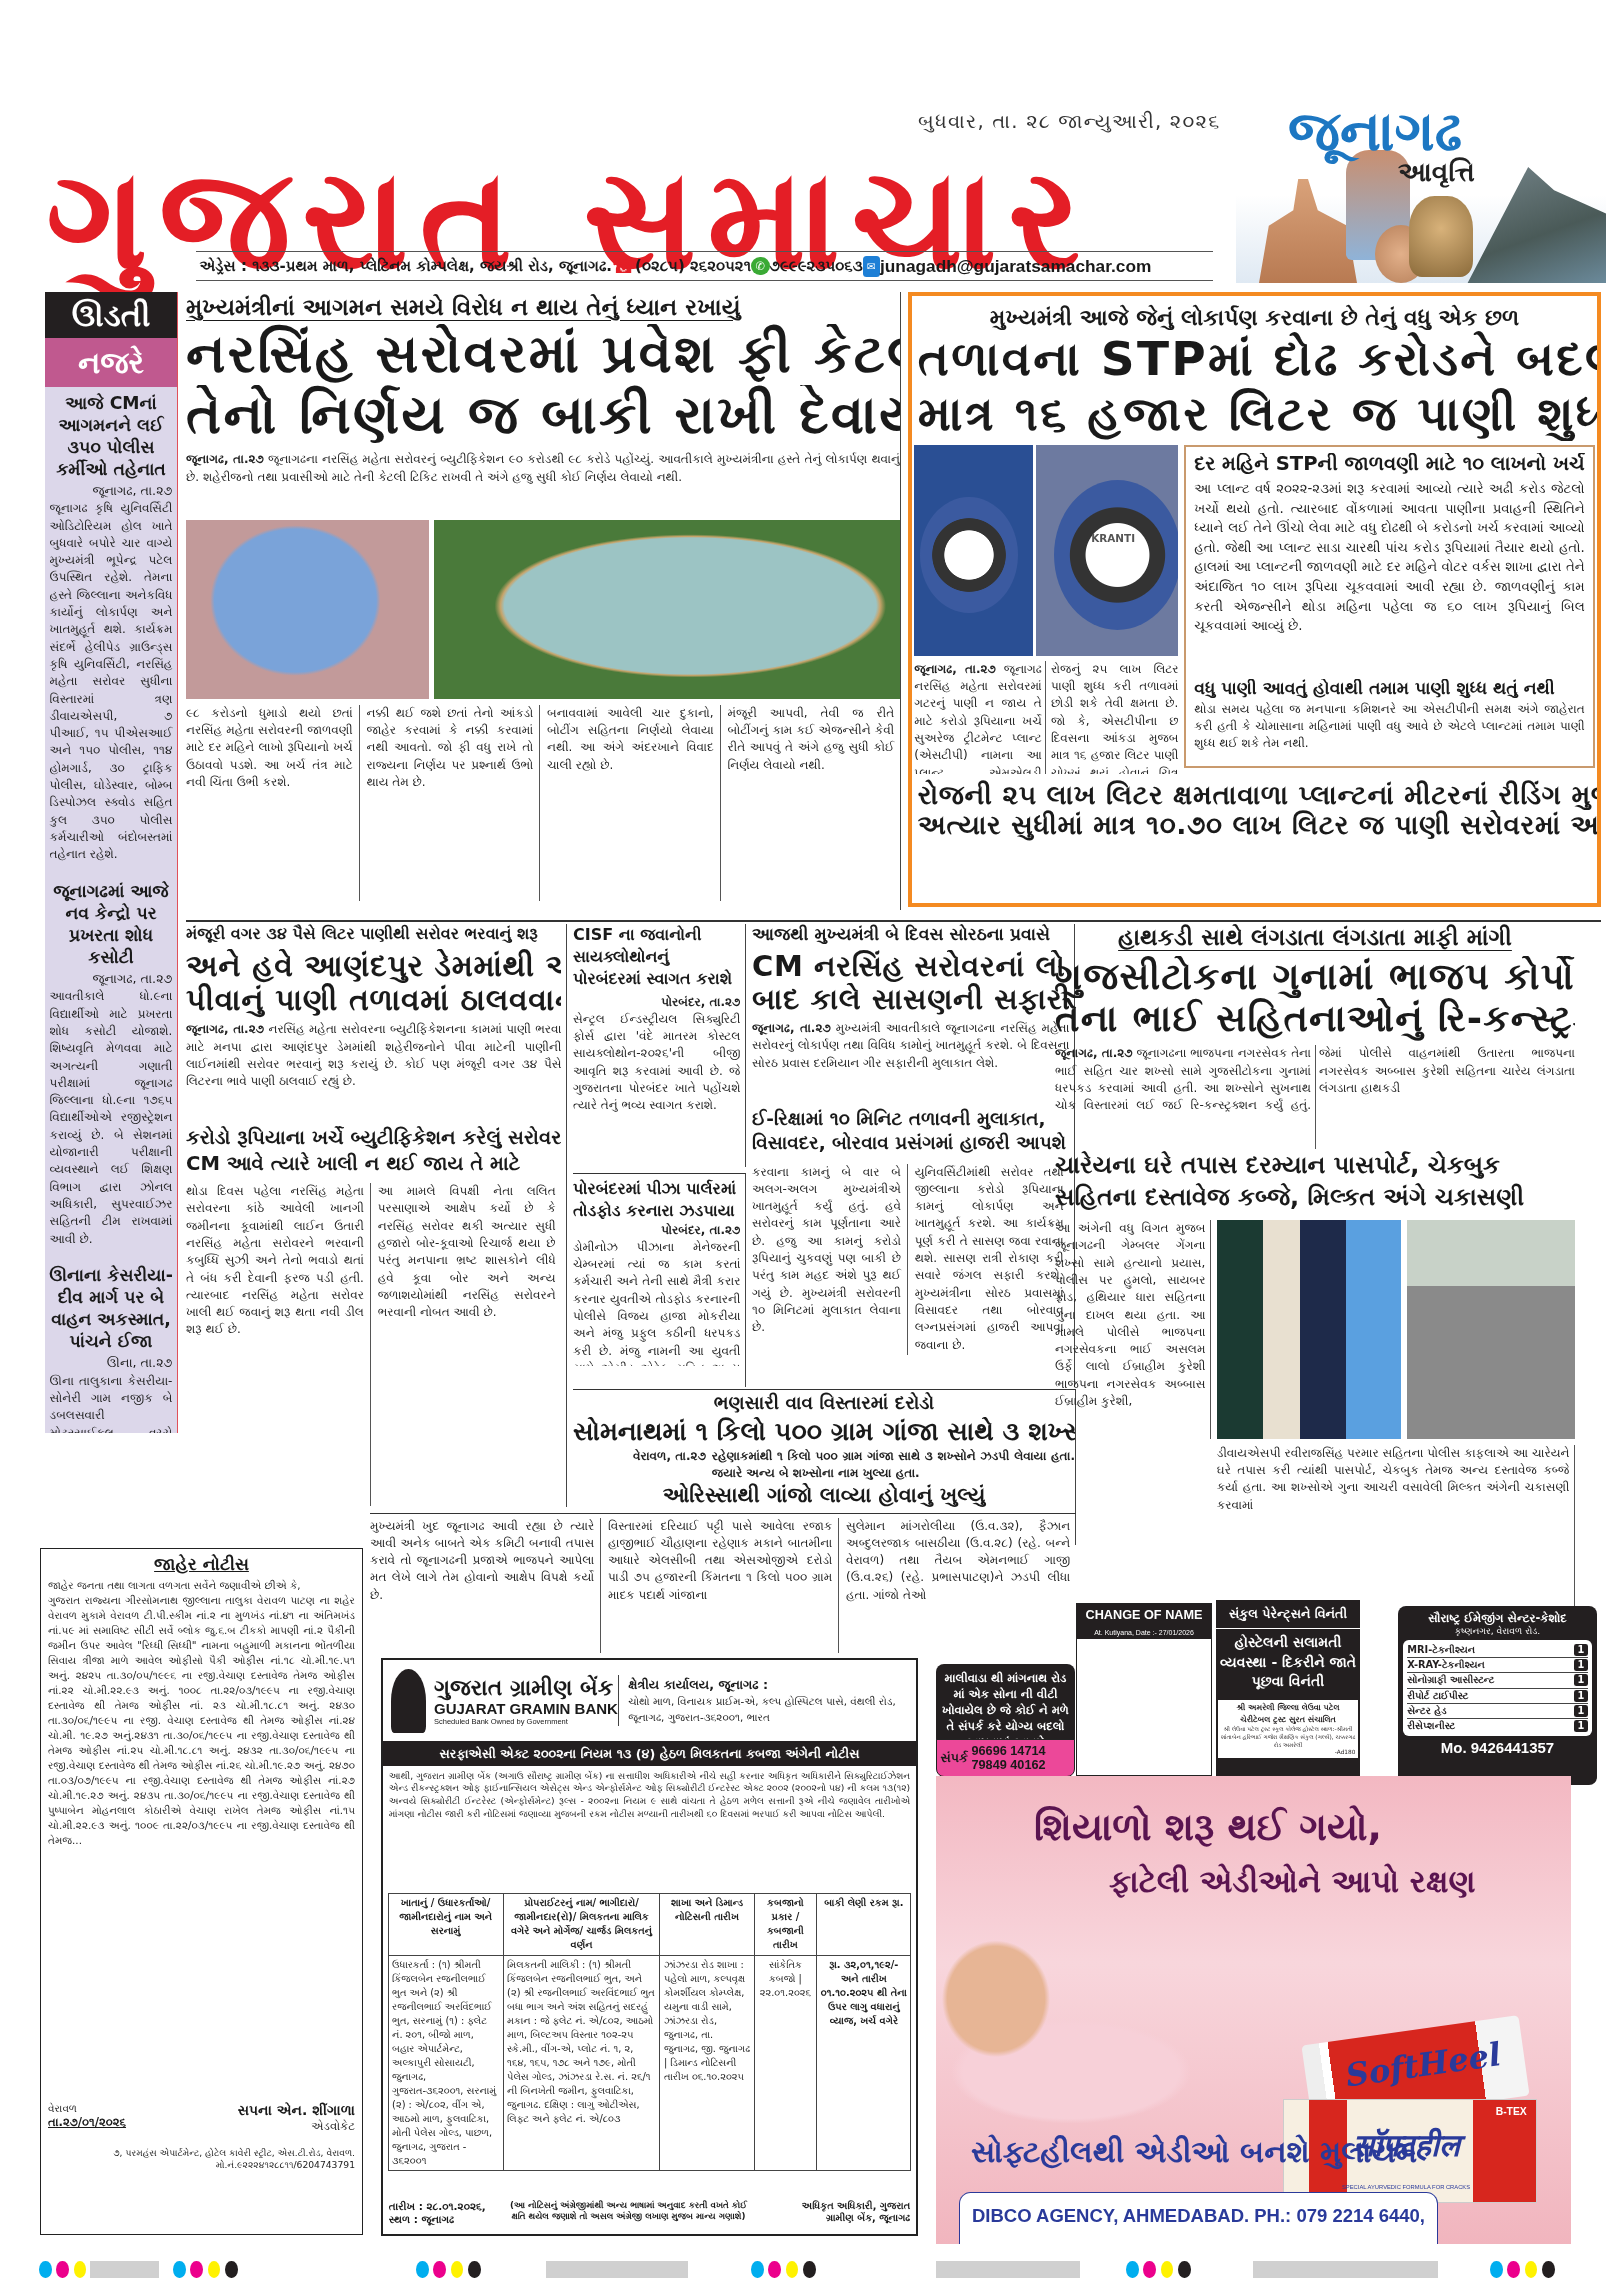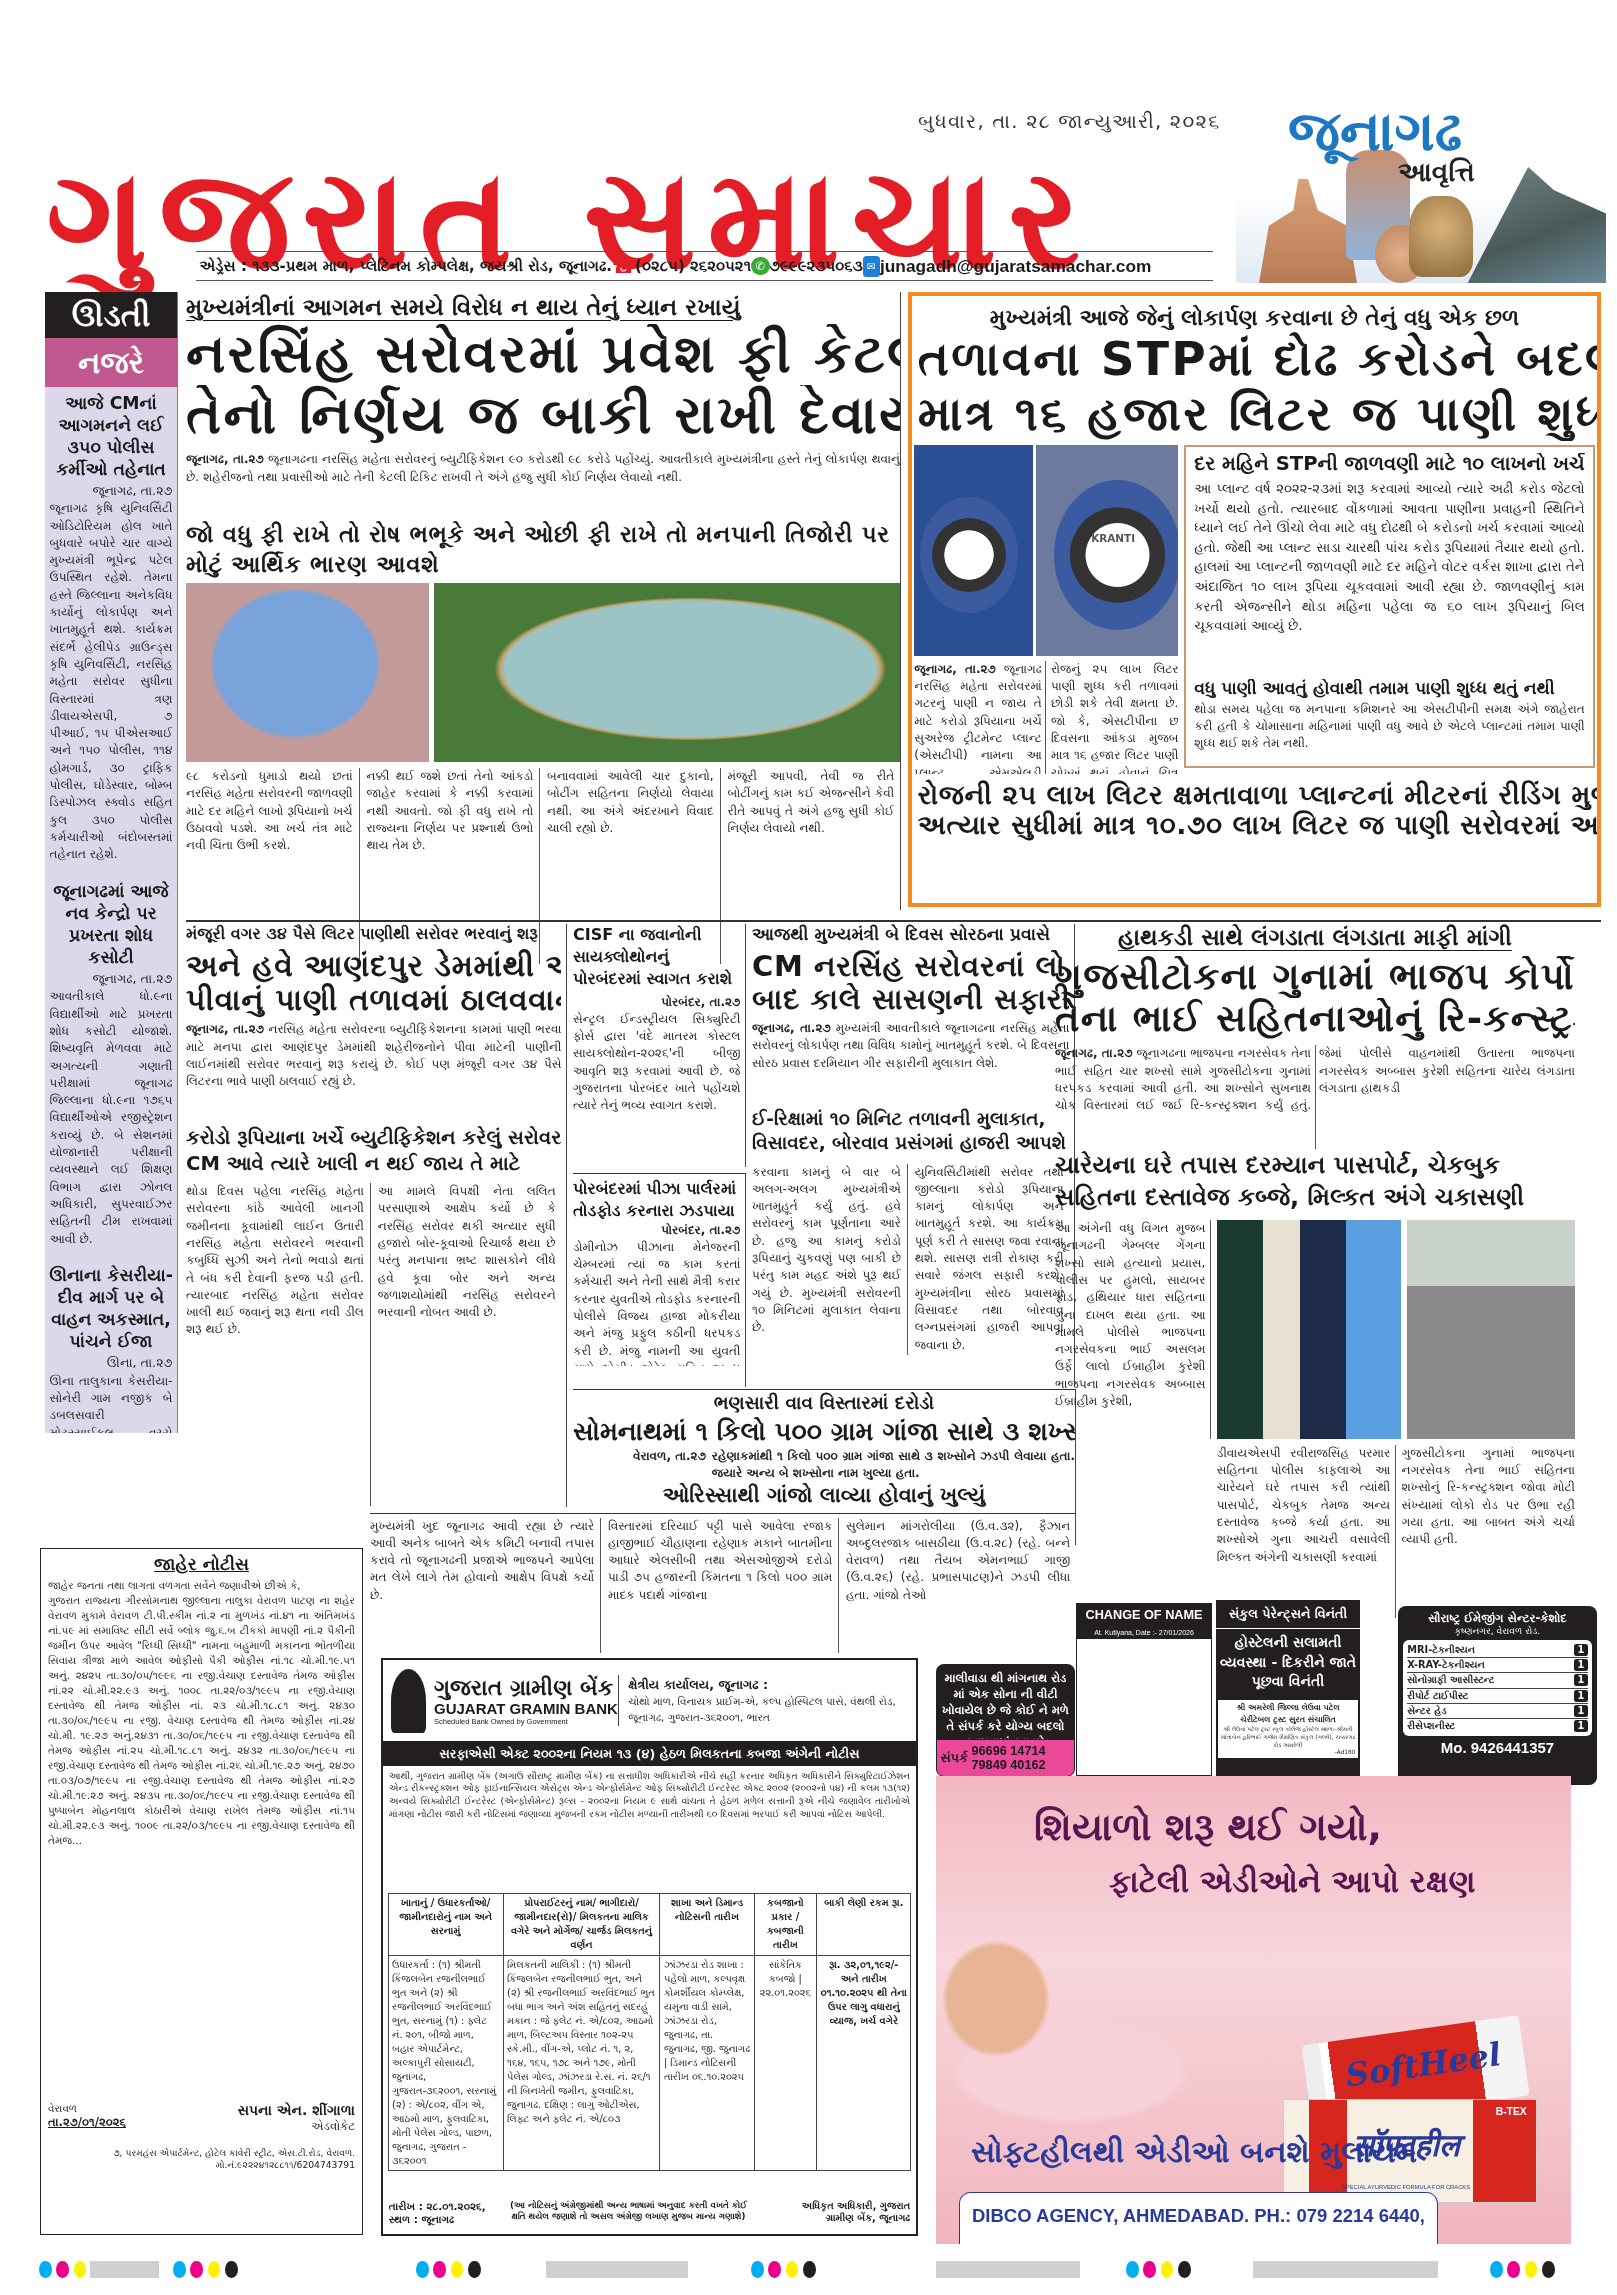--- a/index.html
+++ b/index.html
@@ -93,21 +93,20 @@
   </div>
 </div>
 
 <div class="abs" style="left:186px;top:292px;width:715px;height:618px;border-right:1.2px solid #444">
   <div class="kicker" style="font-size:23px;padding-top:2.3px">મુખ્યમંત્રીનાં આગમન સમયે વિરોધ ન થાય તેનું ધ્યાન રખાયું</div>
   <div class="hl" style="font-size:53px;margin-top:2.3px">નરસિંહ સરોવરમાં પ્રવેશ ફી કેટલી</div>
   <div class="hl" style="font-size:53px">તેનો નિર્ણય જ બાકી રાખી દેવાયો</div>
   <div style="display:flex;gap:7px;margin-top:5.8px;height:64px">
     <div class="body" style="flex:1"><b>જૂનાગઢ, તા.૨૭</b> <span>જૂનાગઢના નરસિંહ મહેતા સરોવરનું બ્યુટીફિકેશન ૯૦ કરોડથી ૯૮ કરોડે પહોંચ્યું. આવતીકાલે મુખ્યમંત્રીના હસ્તે તેનું લોકાર્પણ થવાનું છે. શહેરીજનો તથા પ્રવાસીઓ માટે તેની કેટલી ટિકિટ રાખવી તે અંગે હજુ સુધી કોઈ નિર્ણય લેવાયો નથી.</span></div>
   </div>
-  <div class="hl" style="font-size:23px;white-space:normal;line-height:30px;letter-spacing:0.6px;margin-top:3.5px;height:60px">જો વધુ ફી રાખે તો રોષ ભભૂકે અને ઓછી ફી રાખે તો મનપાની તિજોરી પર મોટું આર્થિક ભારણ આવશે</div>
   <div style="display:flex;gap:4.6px;margin-top:4.6px;height:179px">
     <div class="photo" style="width:243px;background:radial-gradient(ellipse 35% 42% at 45% 45%,#7aa3d9 0 95%,#c29a9a 100%),repeating-linear-gradient(45deg,#d8b8c0 0 3.5px,#c8a0aa 3.5px 7px)"></div>
     <div class="photo" style="flex:1;background:radial-gradient(ellipse 42% 40% at 55% 48%,#9cc4c4 0 95%,#c8a46a 97%,#4a7a3a 100%),linear-gradient(#9aa 0%,#3a6a3a 100%)"></div>
   </div>
   <div class="cols" style="margin-top:5.8px;height:196px">
     <div class="body">૯૮ કરોડનો ધુમાડો થયો છતાં નરસિંહ મહેતા સરોવરની જાળવણી માટે દર મહિને લાખો રૂપિયાનો ખર્ચ ઉઠાવવો પડશે. આ ખર્ચ તંત્ર માટે નવી ચિંતા ઉભી કરશે.</div>
     <div class="body">નક્કી થઈ જશે છતાં તેનો આંકડો જાહેર કરવામાં કે નક્કી કરવામાં નથી આવતો. જો ફી વધુ રાખે તો રાજ્યના નિર્ણય પર પ્રશ્નાર્થ ઉભો થાય તેમ છે.</div>
     <div class="body">બનાવવામાં આવેલી ચાર દુકાનો, બોટીંગ સહિતના નિર્ણયો લેવાયા નથી. આ અંગે અંદરખાને વિવાદ ચાલી રહ્યો છે.</div>
     <div class="body">મંજૂરી આપવી, તેવી જ રીતે બોટીંગનું કામ કઈ એજન્સીને કેવી રીતે આપવું તે અંગે હજુ સુધી કોઈ નિર્ણય લેવાયો નથી.</div>
   </div>
@@ -205,21 +204,20 @@
   <div class="body" style="margin-top:4.6px;height:104px;column-count:2;column-gap:8px;column-rule:0.6px solid #555"><b>જૂનાગઢ, તા.૨૭</b> <span>જૂનાગઢના ભાજપના નગરસેવક તેના ભાઈ સહિત ચાર શખ્સો સામે ગુજસીટોકના ગુનામાં ધરપકડ કરવામાં આવી હતી. આ શખ્સોને સુખનાથ ચોક વિસ્તારમાં લઈ જઈ રિ-કન્સ્ટ્રક્શન કર્યું હતું. જેમાં પોલીસે વાહનમાંથી ઉતારતા ભાજપના નગરસેવક અબ્બાસ કુરેશી સહિતના ચારેય લંગડાતા લંગડાતા હાથકડી</span></div>
   <div class="hl" style="font-size:24px;white-space:normal;line-height:32px;letter-spacing:0;height:65px">ચારેયના ઘરે તપાસ દરમ્યાન પાસપોર્ટ, ચેકબુક સહિતના દસ્તાવેજ કબ્જે, મિલ્કત અંગે ચકાસણી</div>
   <div style="display:flex;gap:5.8px;margin-top:5.8px;height:219px">
     <div class="body" style="width:156px;border-right:0.6px solid #555;padding-right:4.6px">આ અંગેની વધુ વિગત મુજબ જૂનાગઢની ગેમ્બલર ગેંગના શખ્સો સામે હત્યાનો પ્રયાસ, પોલીસ પર હુમલો, સાયબર ફ્રોડ, હથિયાર ધારા સહિતના ગુના દાખલ થયા હતા. આ મામલે પોલીસે ભાજપના નગરસેવકના ભાઈ અસલમ ઉર્ફે લાલો ઈબ્રાહીમ કુરેશી ભાજપના નગરસેવક અબ્બાસ ઈબ્રાહીમ કુરેશી,</div>
     <div class="photo" style="flex:1.1;background:linear-gradient(90deg,#1b3a32 0 25%,#e8e0d0 25% 45%,#1e2a4a 45% 70%,#5aa0e0 70% 100%)"></div>
     <div class="photo" style="flex:1;background:linear-gradient(#c8d2c8 0 30%,#8a8a8a 30% 100%)"></div>
   </div>
   <div style="display:flex;gap:5.8px;margin-top:5.8px;height:173px">
     <div class="body" style="width:156px"></div>
     <div class="body" style="flex:1;border-right:0.6px solid #555;padding-right:4.6px">ડીવાયએસપી રવીરાજસિંહ પરમાર સહિતના પોલીસ કાફલાએ આ ચારેયને ઘરે તપાસ કરી ત્યાંથી પાસપોર્ટ, ચેકબુક તેમજ અન્ય દસ્તાવેજ કબ્જે કર્યા હતા. આ શખ્સોએ ગુના આચરી વસાવેલી મિલ્કત અંગેની ચકાસણી કરવામાં</div>
-    <div class="body" style="flex:1">ગુજસીટોકના ગુનામાં ભાજપના નગરસેવક તેના ભાઈ સહિતના શખ્સોનું રિ-કન્સ્ટ્રક્શન જોવા મોટી સંખ્યામાં લોકો રોડ પર ઉભા રહી ગયા હતા. આ બાબત અંગે ચર્ચા વ્યાપી હતી.</div>
   </div>
 </div>
 
 <div class="abs notice" style="left:40px;top:1548px;width:323px;height:687px;padding:4.6px 7px">
   <div style="font-size:17.3px;font-weight:bold;text-align:center;text-decoration:underline">જાહેર નોટીસ</div>
   <div class="body" style="font-size:10.4px;line-height:15px;margin-top:4.6px">જાહેર જનતા તથા લાગતા વળગતા સર્વેને જણાવીએ છીએ કે,</div>
   <div class="body" style="font-size:10.4px;line-height:15px;height:503px">ગુજરાત રાજ્યના ગીરસોમનાથ જીલ્લાના તાલુકા વેરાવળ પાટણ ના શહેર વેરાવળ મુકામે વેરાવળ ટી.પી.સ્કીમ નાં.૨ ના મુળખંડ નાં.૪૧ ના અંતિમખંડ નાં.૫૯ માં સમાવિષ્ટ સીટી સર્વે બ્લોક જુ.૬.બ ટીકકો માપણી નાં.૨ પૈકીની જમીન ઉપર આવેલ "રિધ્ધી સિધ્ધી" નામના બહુમાળી મકાનના ભોંતળીયા સિવાય ત્રીજા માળે આવેલ ઓફીસો પૈકી ઓફીસ નાં.૧૮ ચો.મી.૧૯.૫૧ અનું. ૨૪૨૫ તા.૩૦/૦૫/૧૯૯૬ ના રજી.વેચાણ દસ્તાવેજ તેમજ ઓફીસ નાં.૨૨ ચો.મી.૨૨.૯૩ અનું. ૧૦૦૮ તા.૨૨/૦૩/૧૯૯૫ ના રજી.વેચાણ દસ્તાવેજ થી તેમજ ઓફીસ નાં. ૨૩ ચો.મી.૧૮.૮૧ અનું. ૨૪૩૦ તા.૩૦/૦૬/૧૯૯૫ ના રજી. વેચાણ દસ્તાવેજ થી તેમજ ઓફીસ નાં.૨૪ ચો.મી. ૧૯.૨૭ અનું.૨૪૩૧ તા.૩૦/૦૬/૧૯૯૫ ના રજી.વેચાણ દસ્તાવેજ થી તેમજ ઓફીસ નાં.૨૫ ચો.મી.૧૮.૮૧ અનું. ૨૪૩૨ તા.૩૦/૦૬/૧૯૯૫ ના રજી.વેચાણ દસ્તાવેજ થી તેમજ ઓફીસ નાં.૨૬ ચો.મી.૧૯.૨૭ અનું. ૨૪૭૦ તા.૦૩/૦૭/૧૯૯૫ ના રજી.વેચાણ દસ્તાવેજ થી તેમજ ઓફીસ નાં.૨૭ ચો.મી.૧૯.૨૭ અનું. ૨૪૩૫ તા.૩૦/૦૬/૧૯૯૫ ના રજી.વેચાણ દસ્તાવેજ થી પુષ્પાબેન મોહનલાલ કોઠારીએ વેચાણ રાખેલ તેમજ ઓફીસ નાં.૧૫ ચો.મી.૨૨.૯૩ અનું. ૧૦૦૯ તા.૨૨/૦૩/૧૯૯૫ ના રજી.વેચાણ દસ્તાવેજ થી તેમજ...</div>
   <div style="display:flex;justify-content:space-between;margin-top:5.8px">
     <div>
       <div style="font-size:10.4px">વેરાવળ</div>

